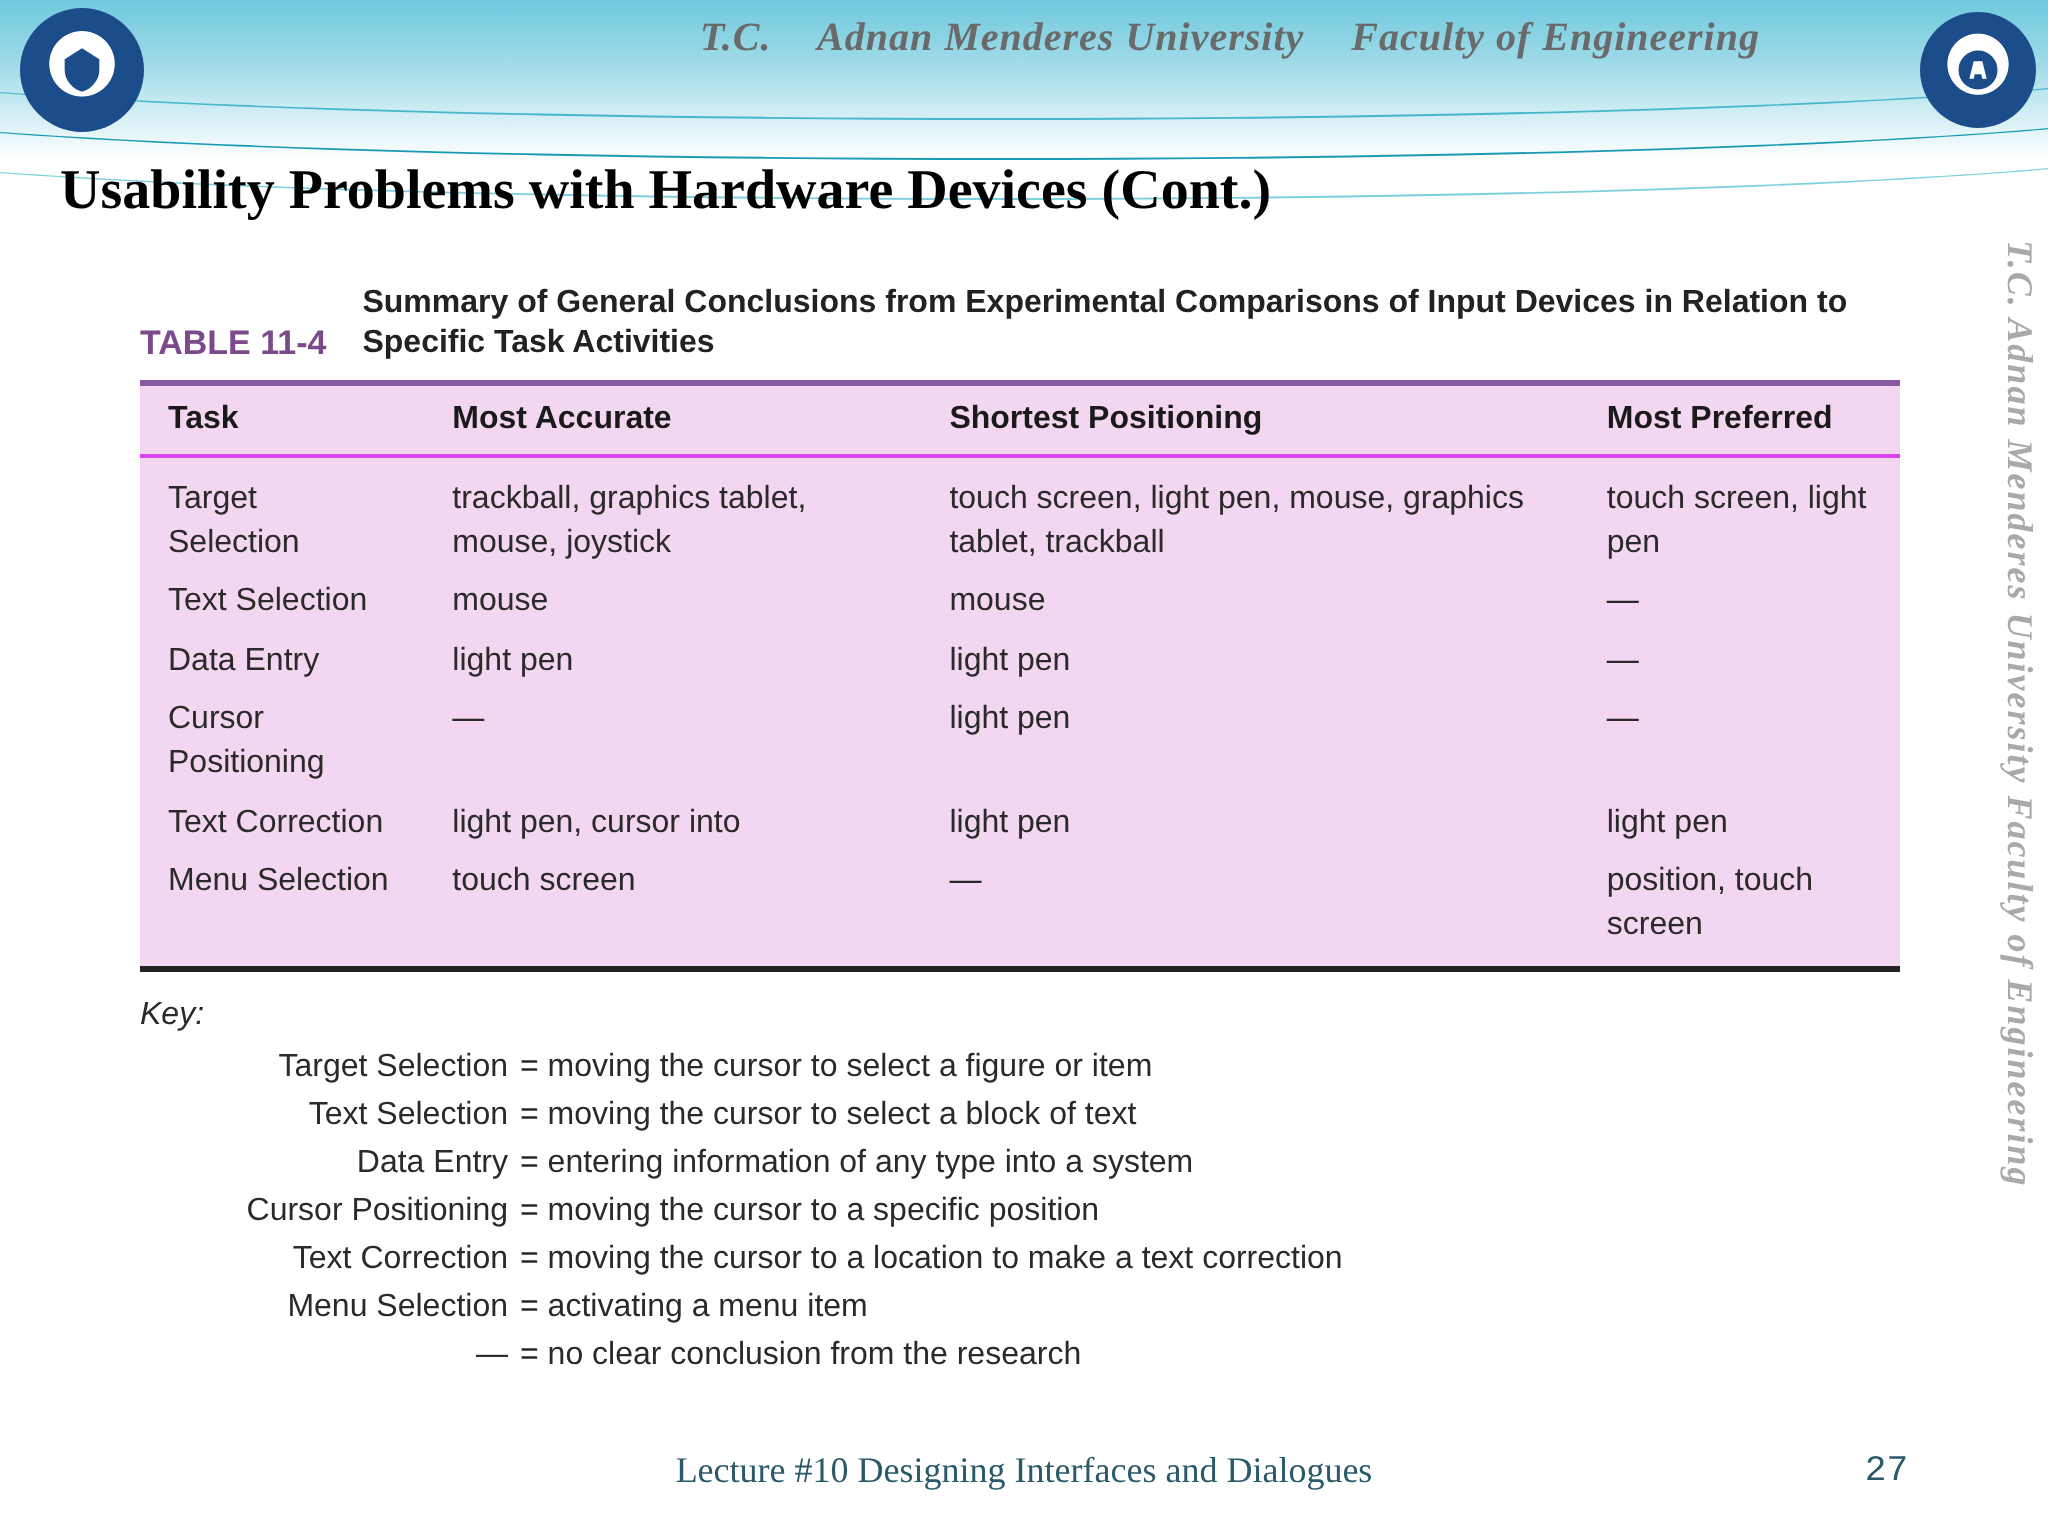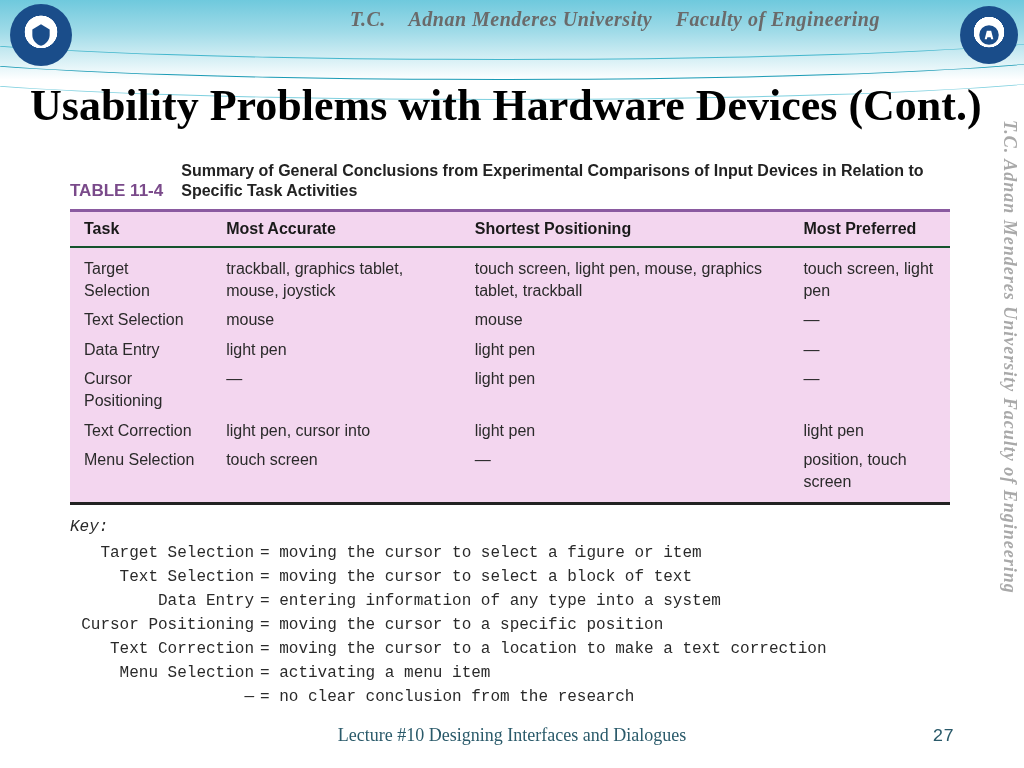--- a/index.html
+++ b/index.html
@@ -75,21 +75,21 @@
     font-size: 18px;
     writing-mode: vertical-rl;
     text-orientation: mixed;
     letter-spacing: 1px;
   }
 
   
   .slide { position: absolute; top: 80px; left: 30px; right: 30px; }
   .slide-title {
     font-family: "Times New Roman", serif;
-    font-size: 44px;
+    font-size: 28px;
     color: #000;
     margin-bottom: 30px;
   }
 
   .table-wrap { margin-left: 40px; width: 880px; }
   .table-label-row { display: flex; align-items: flex-end; margin-bottom: 8px; }
   .table-num { color: #7a4a8a; font-weight: bold; font-size: 17px; margin-right: 18px; white-space: nowrap; }
   .table-caption { font-weight: bold; font-size: 16px; color: #222; line-height: 1.25; }
 
   table.data {
@@ -98,33 +98,33 @@
     font-size: 16px;
     color: #2a2a2a;
     border-top: 3px solid #8a5aa0;
     border-bottom: 3px solid #222;
   }
   table.data thead th {
     background: #f3d6ef;
     text-align: left;
     font-weight: bold;
     padding: 8px 14px 8px 14px;
-    border-bottom: 2px solid #14532d;
+    border-bottom: 2px solid #d946ef;
     color: #1a1a1a;
   }
   table.data tbody tr td {
     background: #f3d6ef;
     padding: 4px 14px;
     vertical-align: top;
     line-height: 1.35;
   }
   table.data tbody tr:first-child td { padding-top: 10px; }
   table.data tbody tr:last-child td { padding-bottom: 10px; }
 
-  .key-block { margin-top: 10px; font-size: 16px; color: #2a2a2a; line-height: 1.5; font-family: Liberation Mono, monospace; }
+  .key-block { margin-top: 10px; font-size: 16px; color: #2a2a2a; line-height: 1.5; }
   .key-block .key-title { font-style: italic; margin-bottom: 2px; }
   .key-block .key-row { display: flex; }
   .key-block .term { width: 190px; text-align: right; padding-right: 6px; }
   .key-block .def::before { content: "= "; }
 
   
   .footer {
     position: absolute;
     bottom: 22px;
     left: 0; width: 1024px;

